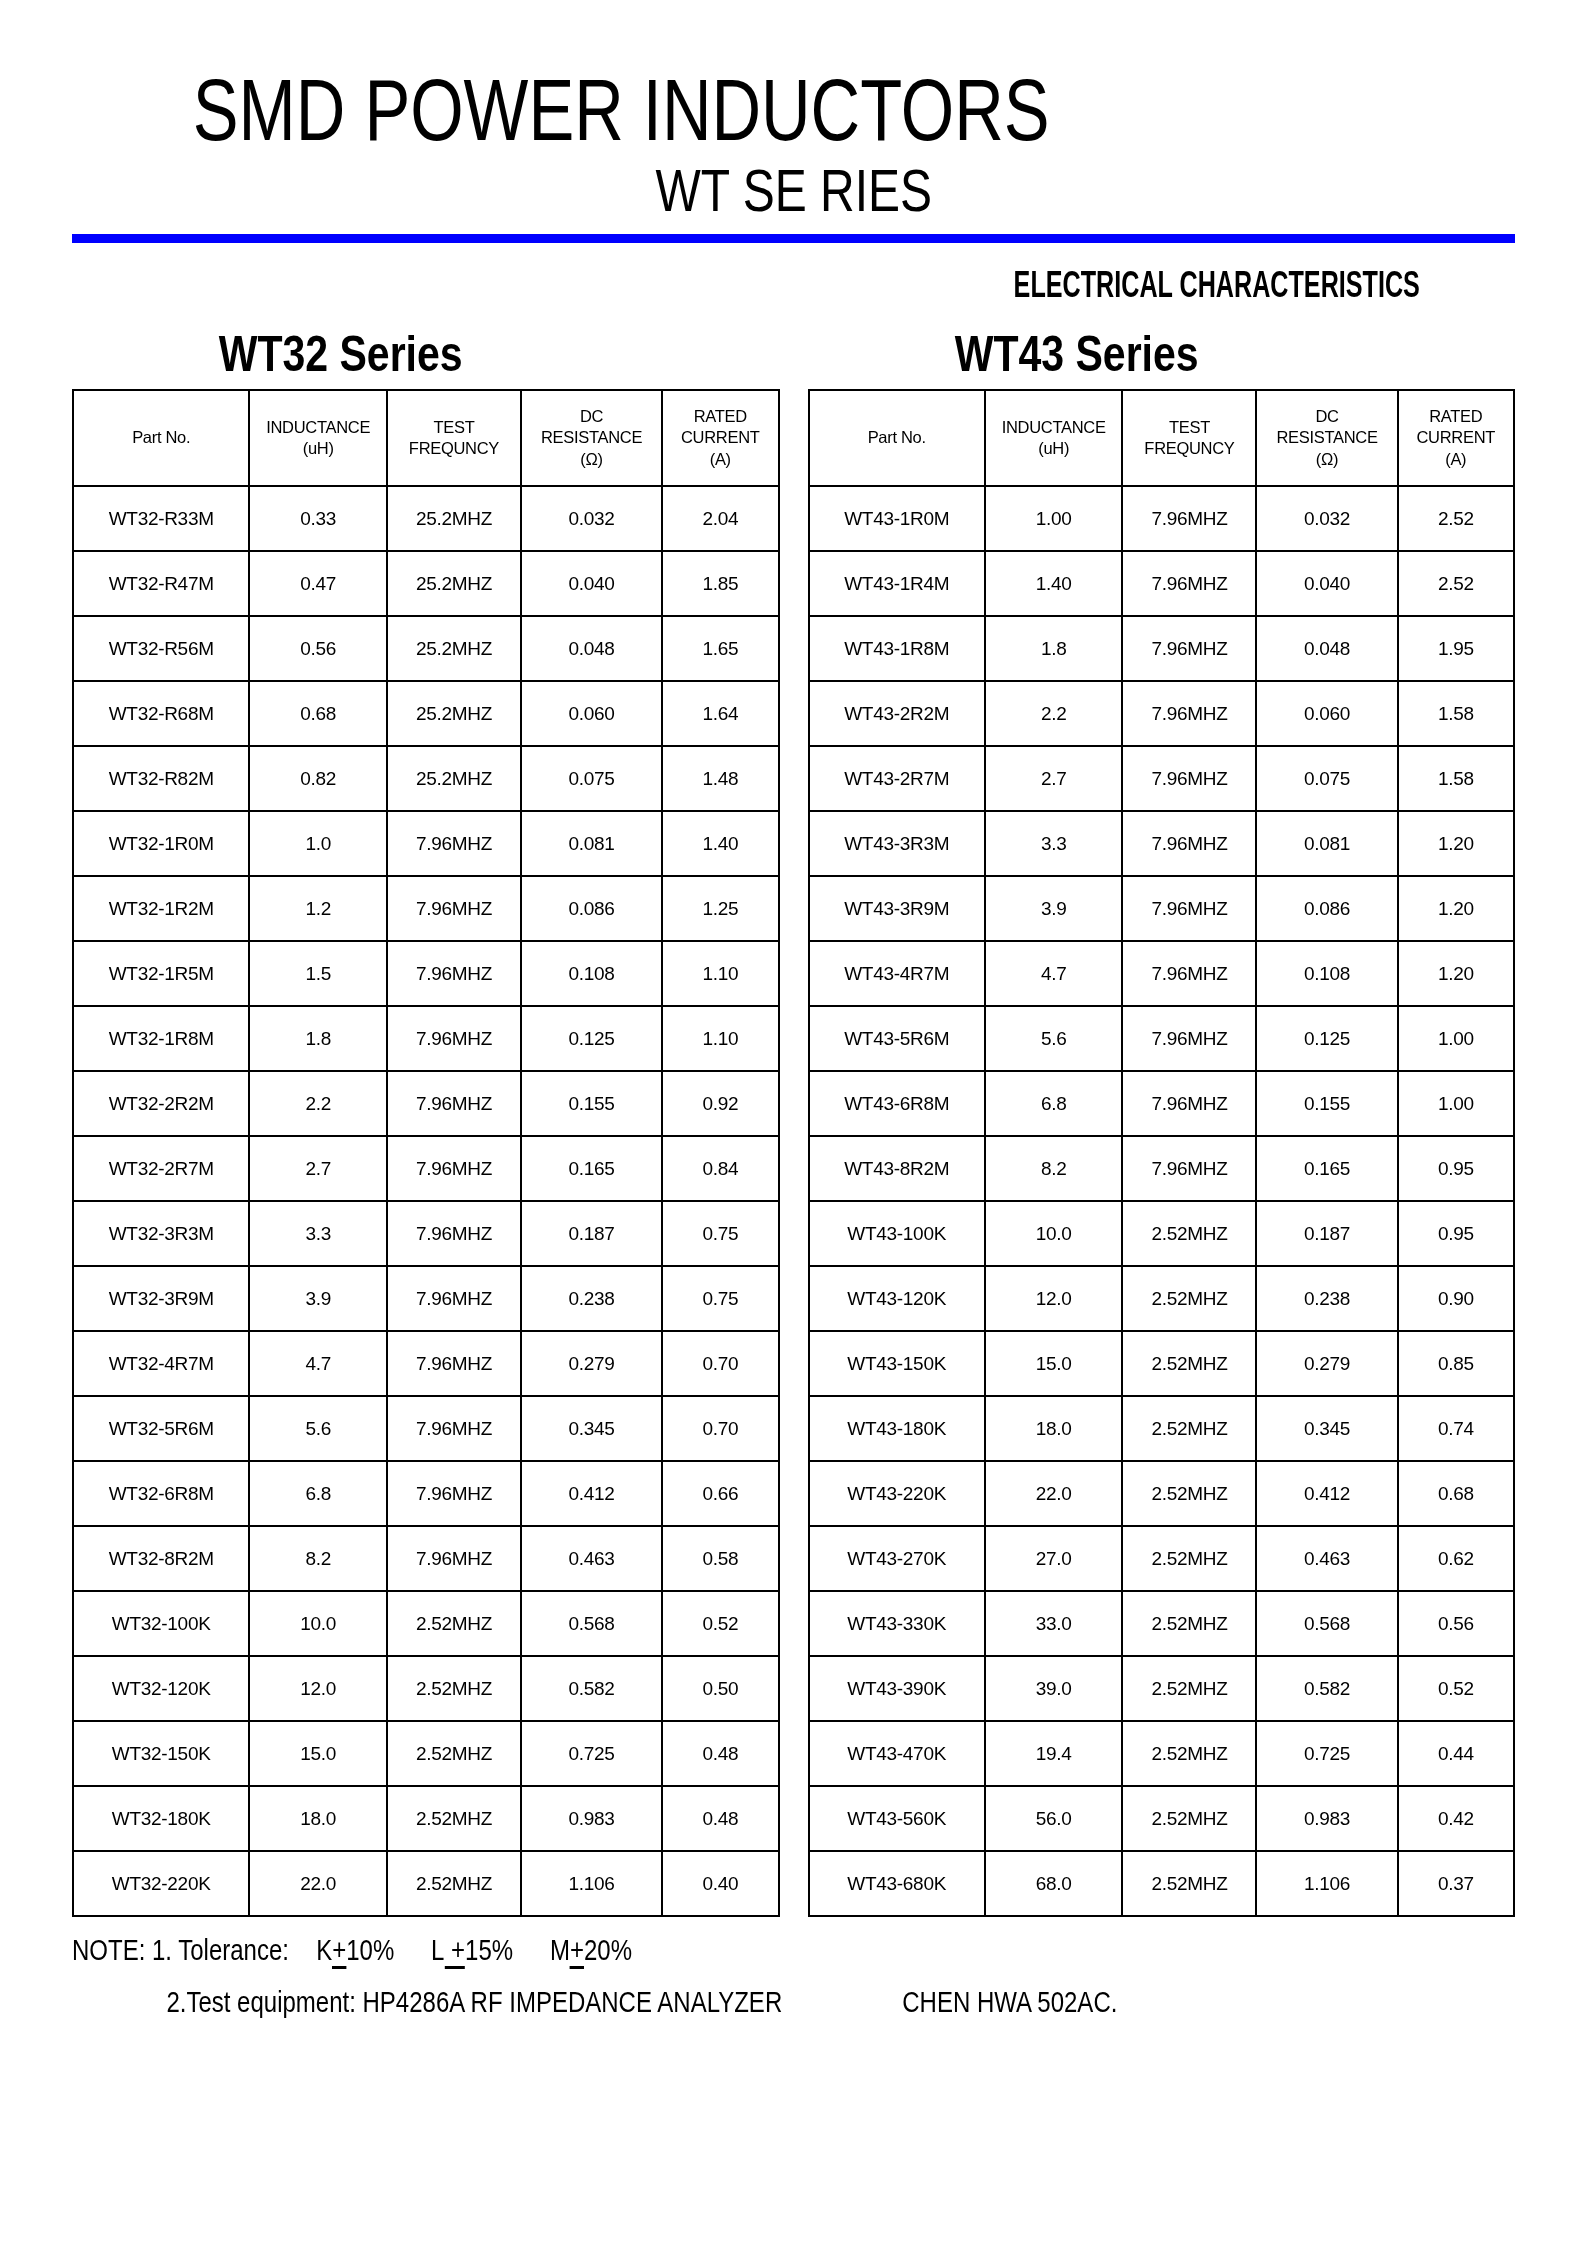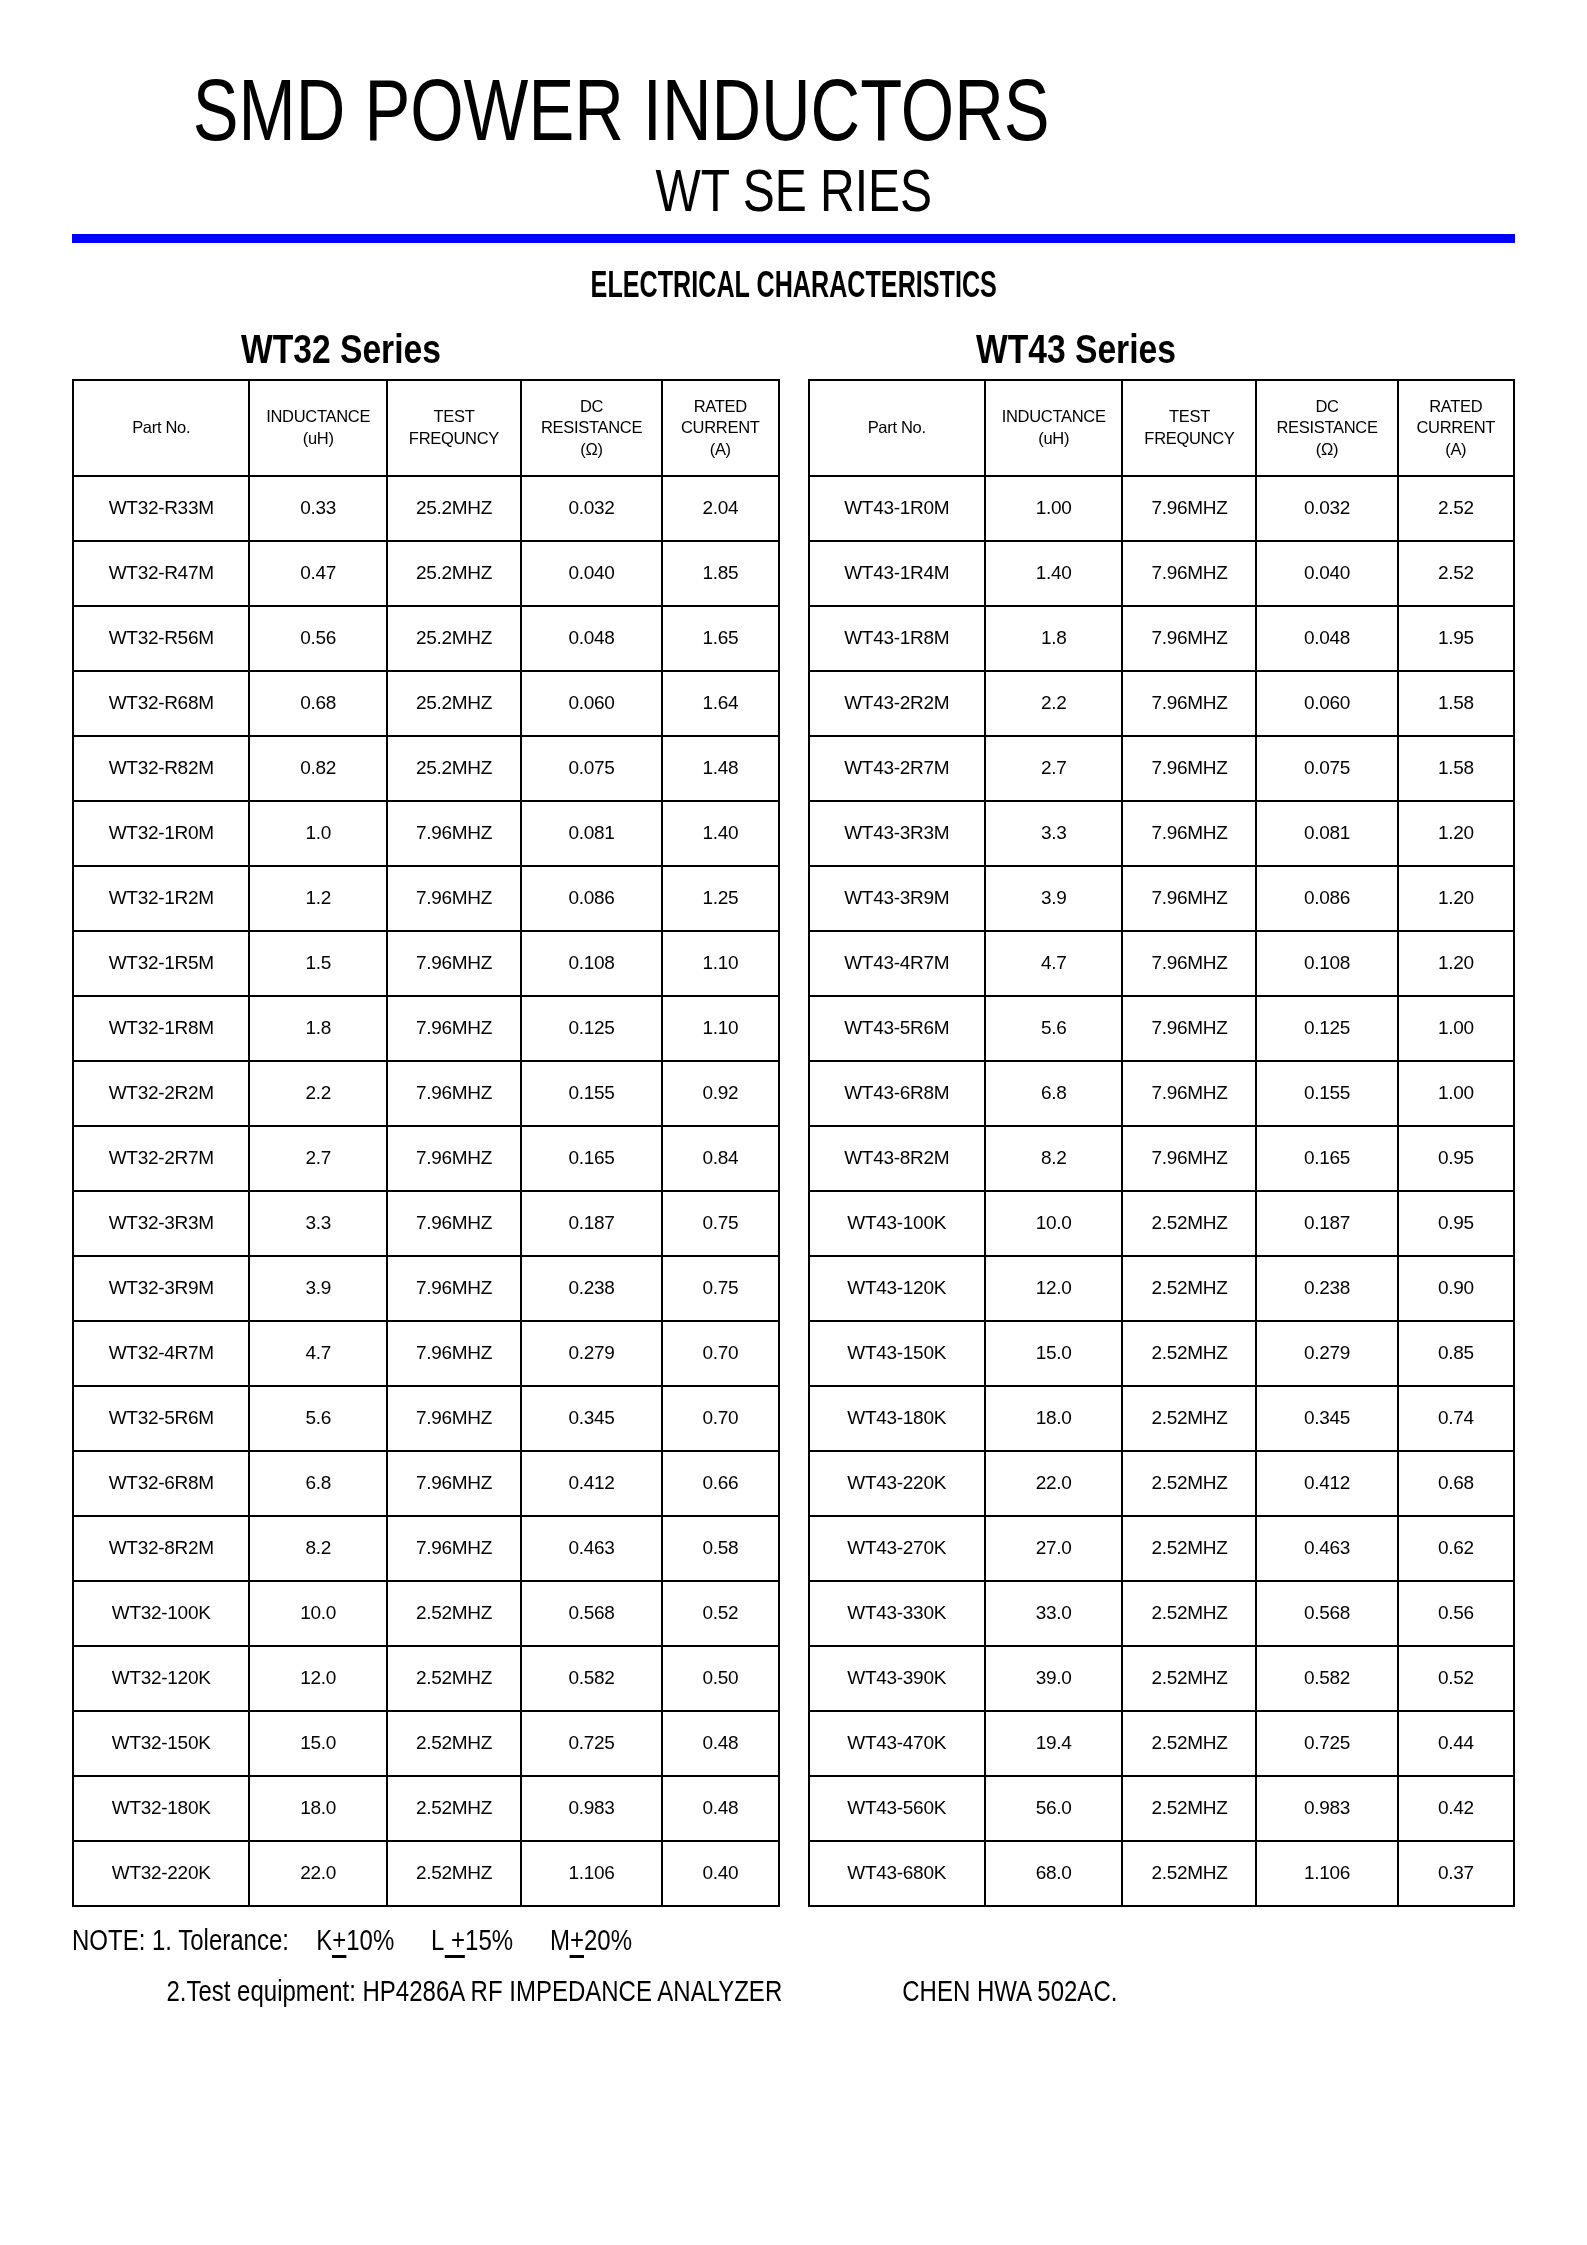--- a/index.html
+++ b/index.html
@@ -42,21 +42,21 @@
     display: inline-block;
     transform: scaleX(0.8);
     transform-origin: center;
   }
   .rule {
     height: 9px;
     background: #0000FF;
     margin-top: 10px;
   }
   .section-heading {
-    text-align: center;
+    text-align: right;
     margin-top: 22px;
     font-size: 37px;
     font-weight: 700;
     line-height: 1.1;
     white-space: nowrap;
   }
   .section-heading > span {
     display: inline-block;
     transform: scaleX(0.68);
     transform-origin: center;
@@ -64,21 +64,21 @@
   .tables-row {
     display: flex;
     justify-content: space-between;
     margin-top: 20px;
   }
   .tcol {
     width: calc(50% - 14px);
   }
   .series-title {
     text-align: center;
-    font-size: 41px;
+    font-size: 50px;
     font-weight: 700;
     line-height: 1.15;
     margin: 0 0 6px 0;
     white-space: nowrap;
   }
   .series-title > span {
     display: inline-block;
     transform: translateX(-85px) scaleX(0.82);
     transform-origin: center;
   }

